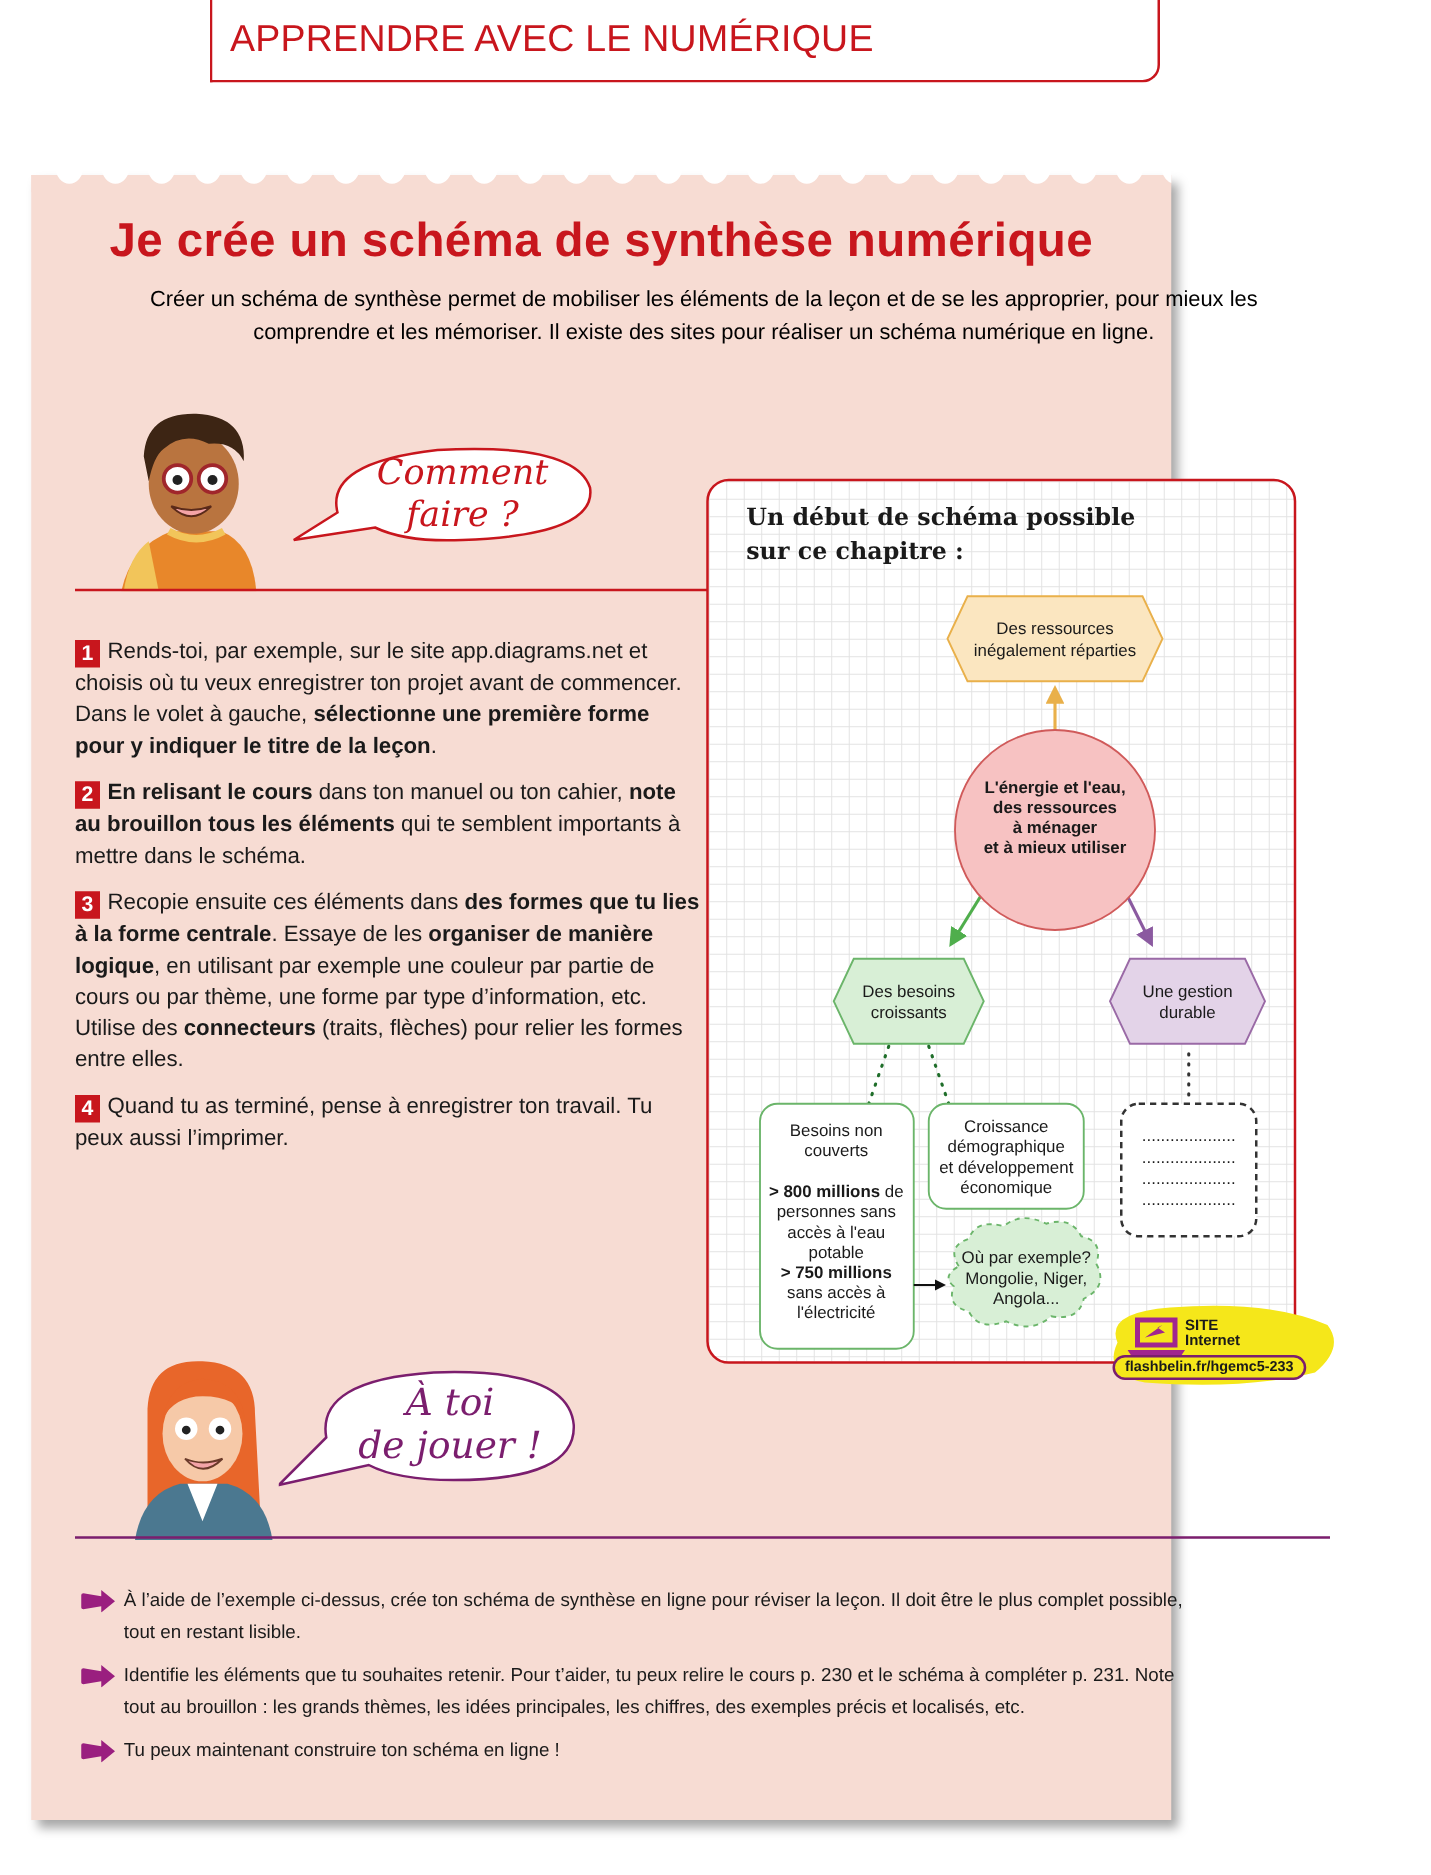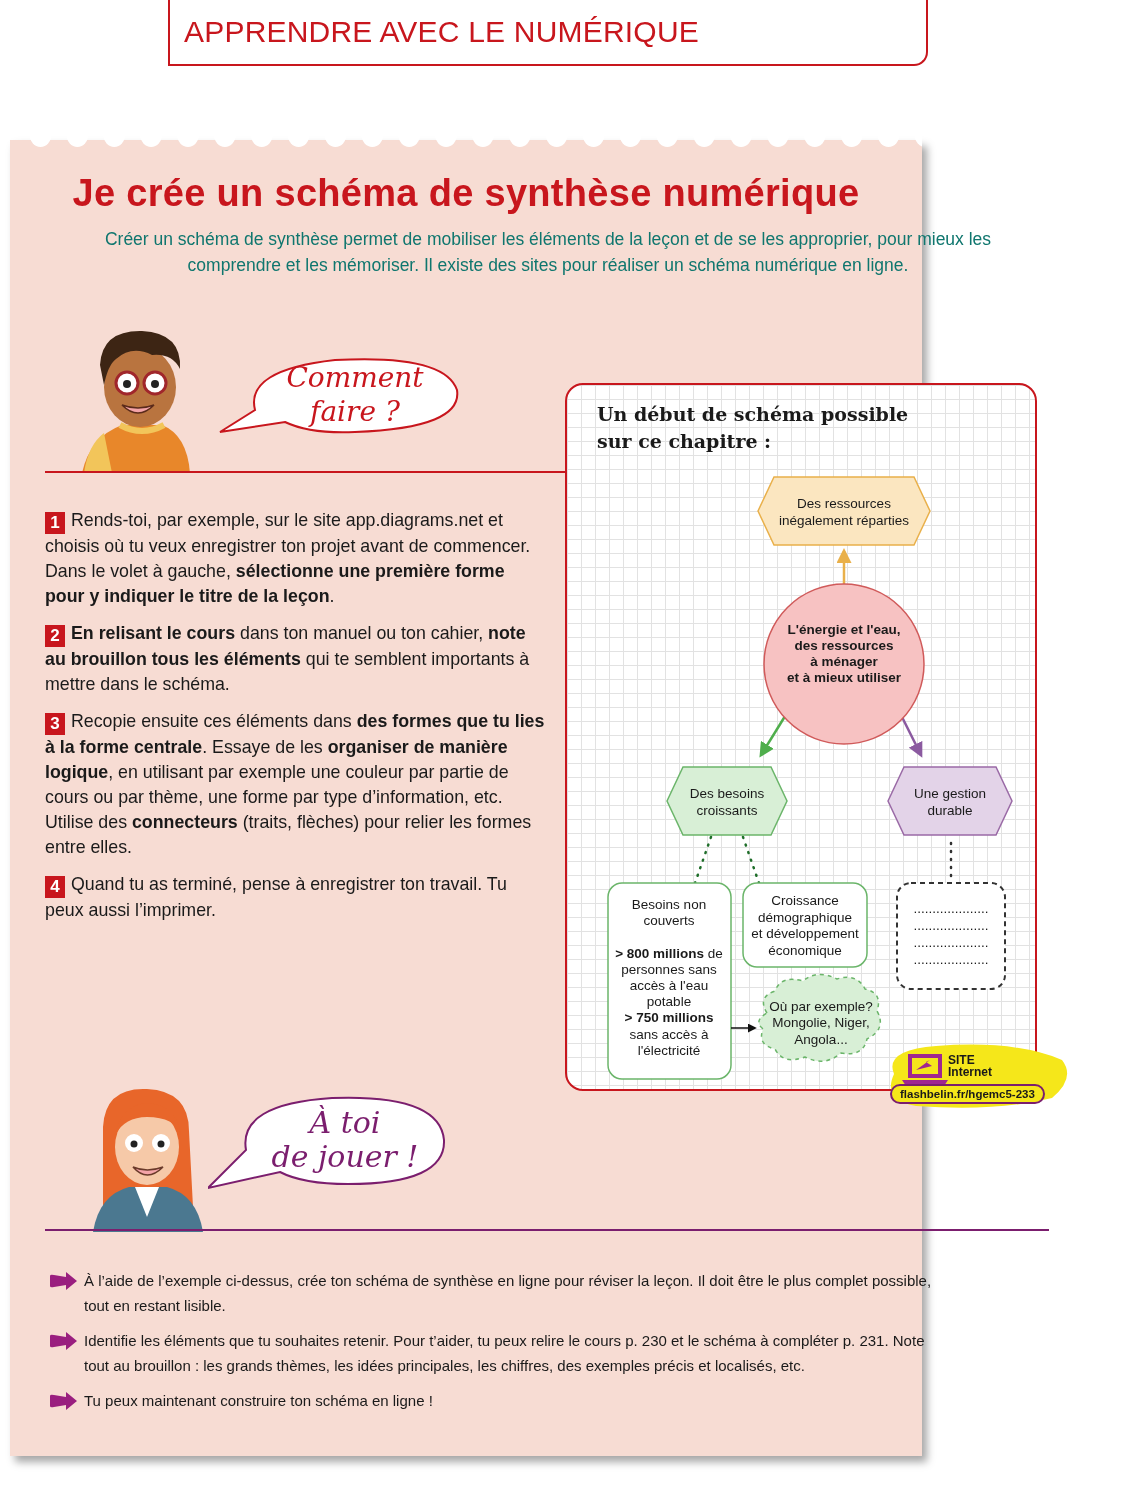--- a/index.html
+++ b/index.html
@@ -2,24 +2,24 @@
 <html><head>
 <meta charset="utf-8">
 <style>
   html,body{margin:0;padding:0;}
   body{width:1145px;height:1500px;position:relative;background:#ffffff;overflow:hidden;font-family:"Liberation Sans",sans-serif;color:#1a1a1a;}
   
   .hdr{position:absolute;left:168px;top:0;width:760px;height:66px;border:2px solid #c8161d;border-top:none;border-radius:0 0 14px 0;background:#fff;box-sizing:border-box;display:flex;}
   .hdr .tag{background:#c8161d;color:#fff;font-weight:bold;font-size:30px;display:flex;align-items:center;padding:0 14px 0 16px;height:64px;box-sizing:border-box;}
   .hdr .ttl{color:#c8161d;font-size:30px;display:flex;align-items:center;padding-left:14px;letter-spacing:0.2px;}
   
-  .card{position:absolute;left:10px;top:140px;width:912px;height:1316px;background:#f7dcd3;box-shadow:5px 6px 8px rgba(0,0,0,0.35);}
+  .card{position:absolute;left:25px;top:140px;width:912px;height:1316px;background:#f7dcd3;box-shadow:5px 6px 8px rgba(0,0,0,0.35);}
   .scallops{position:absolute;left:0;top:-14px;width:100%;height:28px;}
   .card-title{position:absolute;left:0;width:100%;top:32px;text-align:center;color:#c8161d;font-weight:bold;font-size:38px;letter-spacing:0.3px;}
-  .card-intro{position:absolute;left:60px;width:956px;top:86px;text-align:center;font-size:17.5px;line-height:26px;color:#0f766e;}
+  .card-intro{position:absolute;left:60px;width:956px;top:86px;text-align:center;font-size:17.5px;line-height:26px;color:#000000;}
   
   .bubble{position:absolute;}
   .bubble-text{position:absolute;left:0;top:0;width:100%;height:100%;display:flex;align-items:center;justify-content:center;text-align:center;font-family:"DejaVu Serif",serif;font-style:italic;line-height:34px;}
   .rule{position:absolute;height:2px;}
   
   .steps{position:absolute;left:35px;top:368px;width:500px;font-size:17.8px;line-height:25px;color:#1a1a1a;}
   .step{margin:0 0 12px 0;}
   .num{display:inline-block;background:#c8161d;color:#fff;font-weight:bold;font-size:17px;width:20px;height:22px;line-height:22px;text-align:center;margin-right:6px;vertical-align:-2px;}
   b{font-weight:bold;}
   

